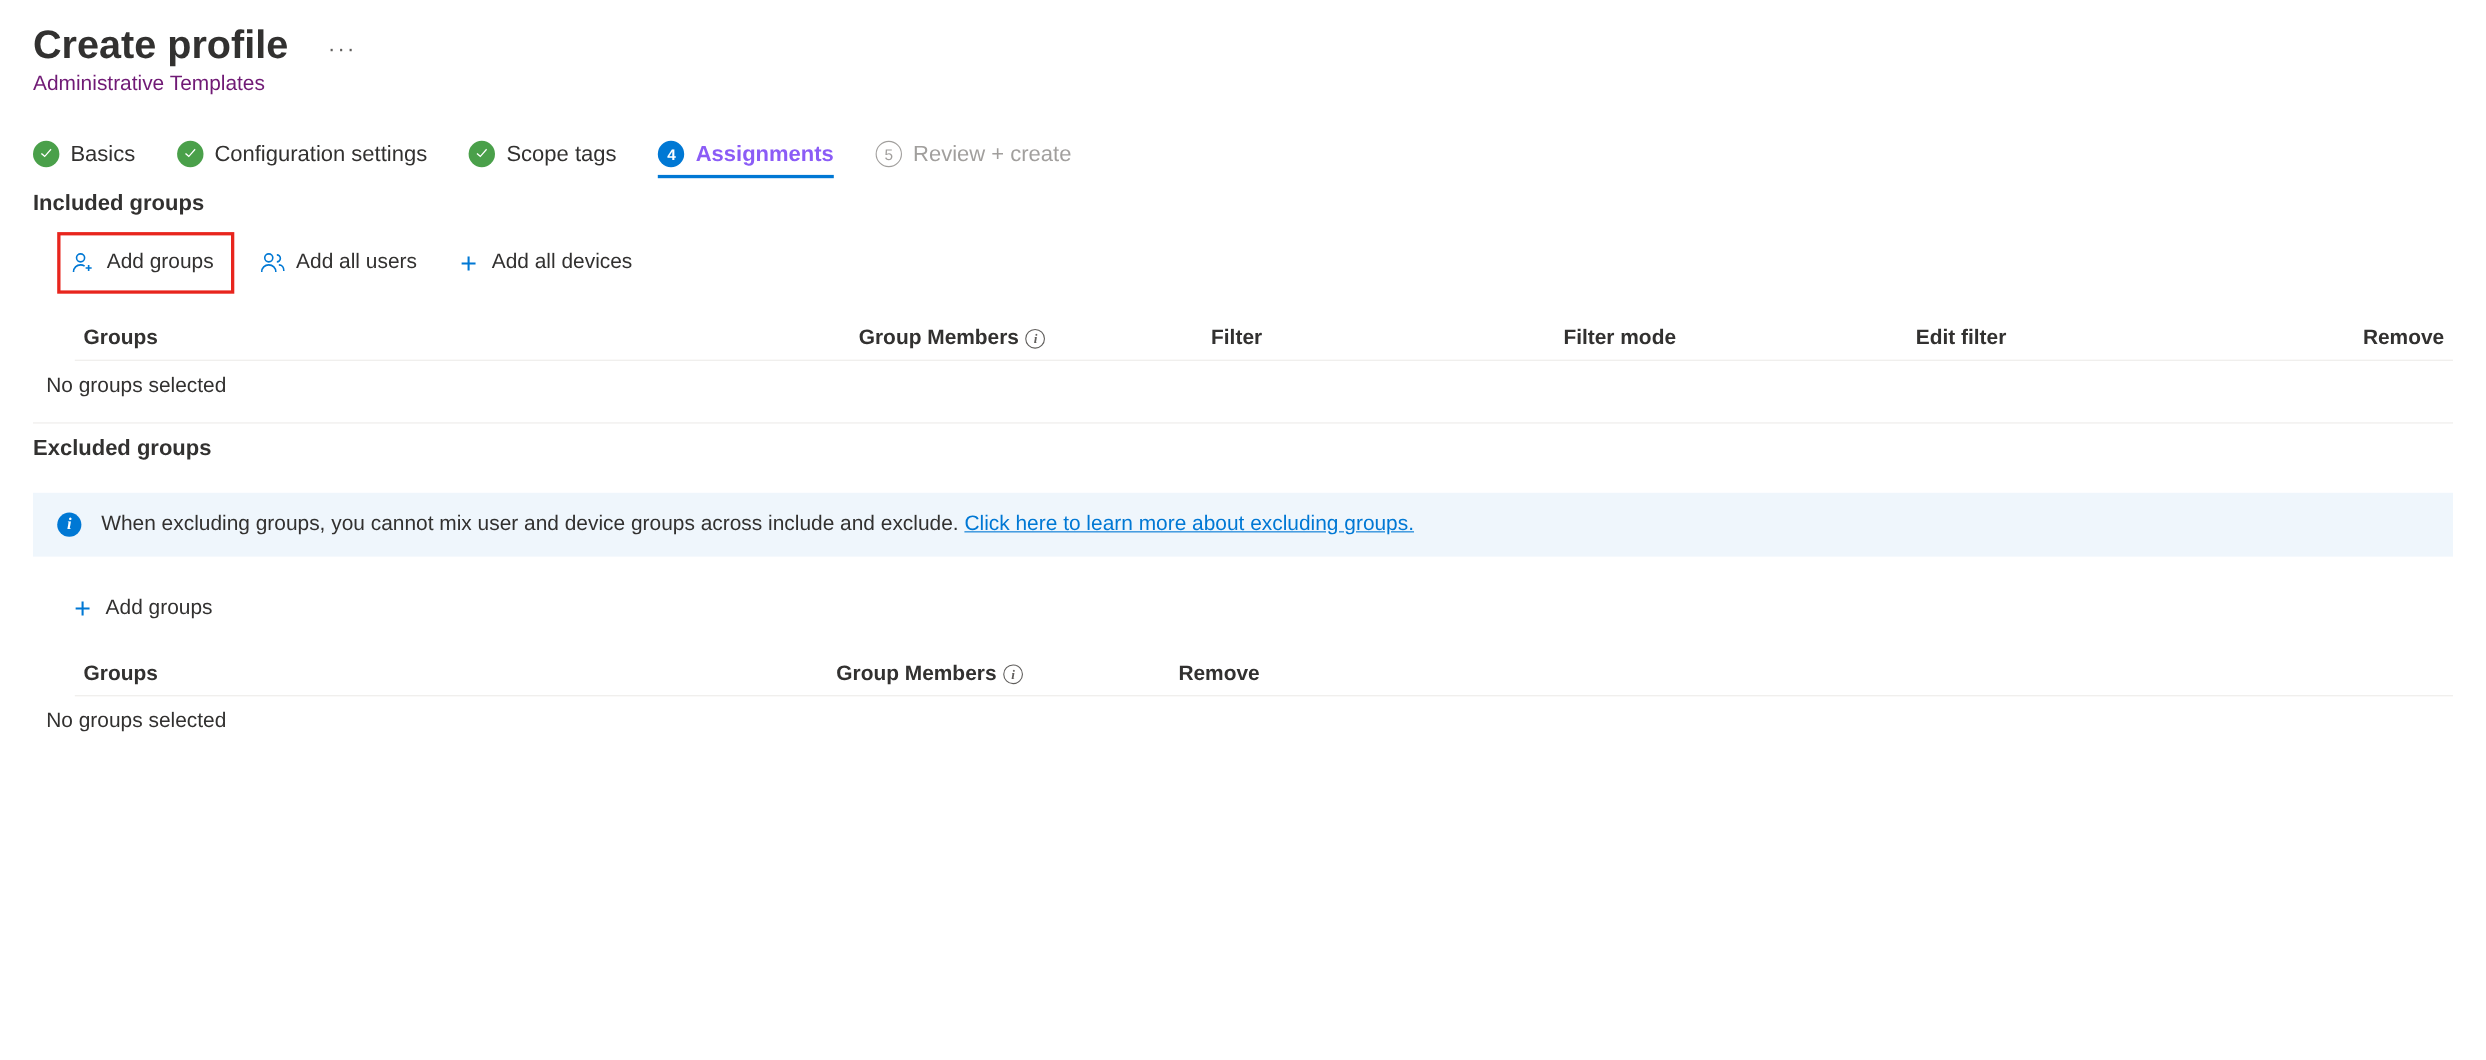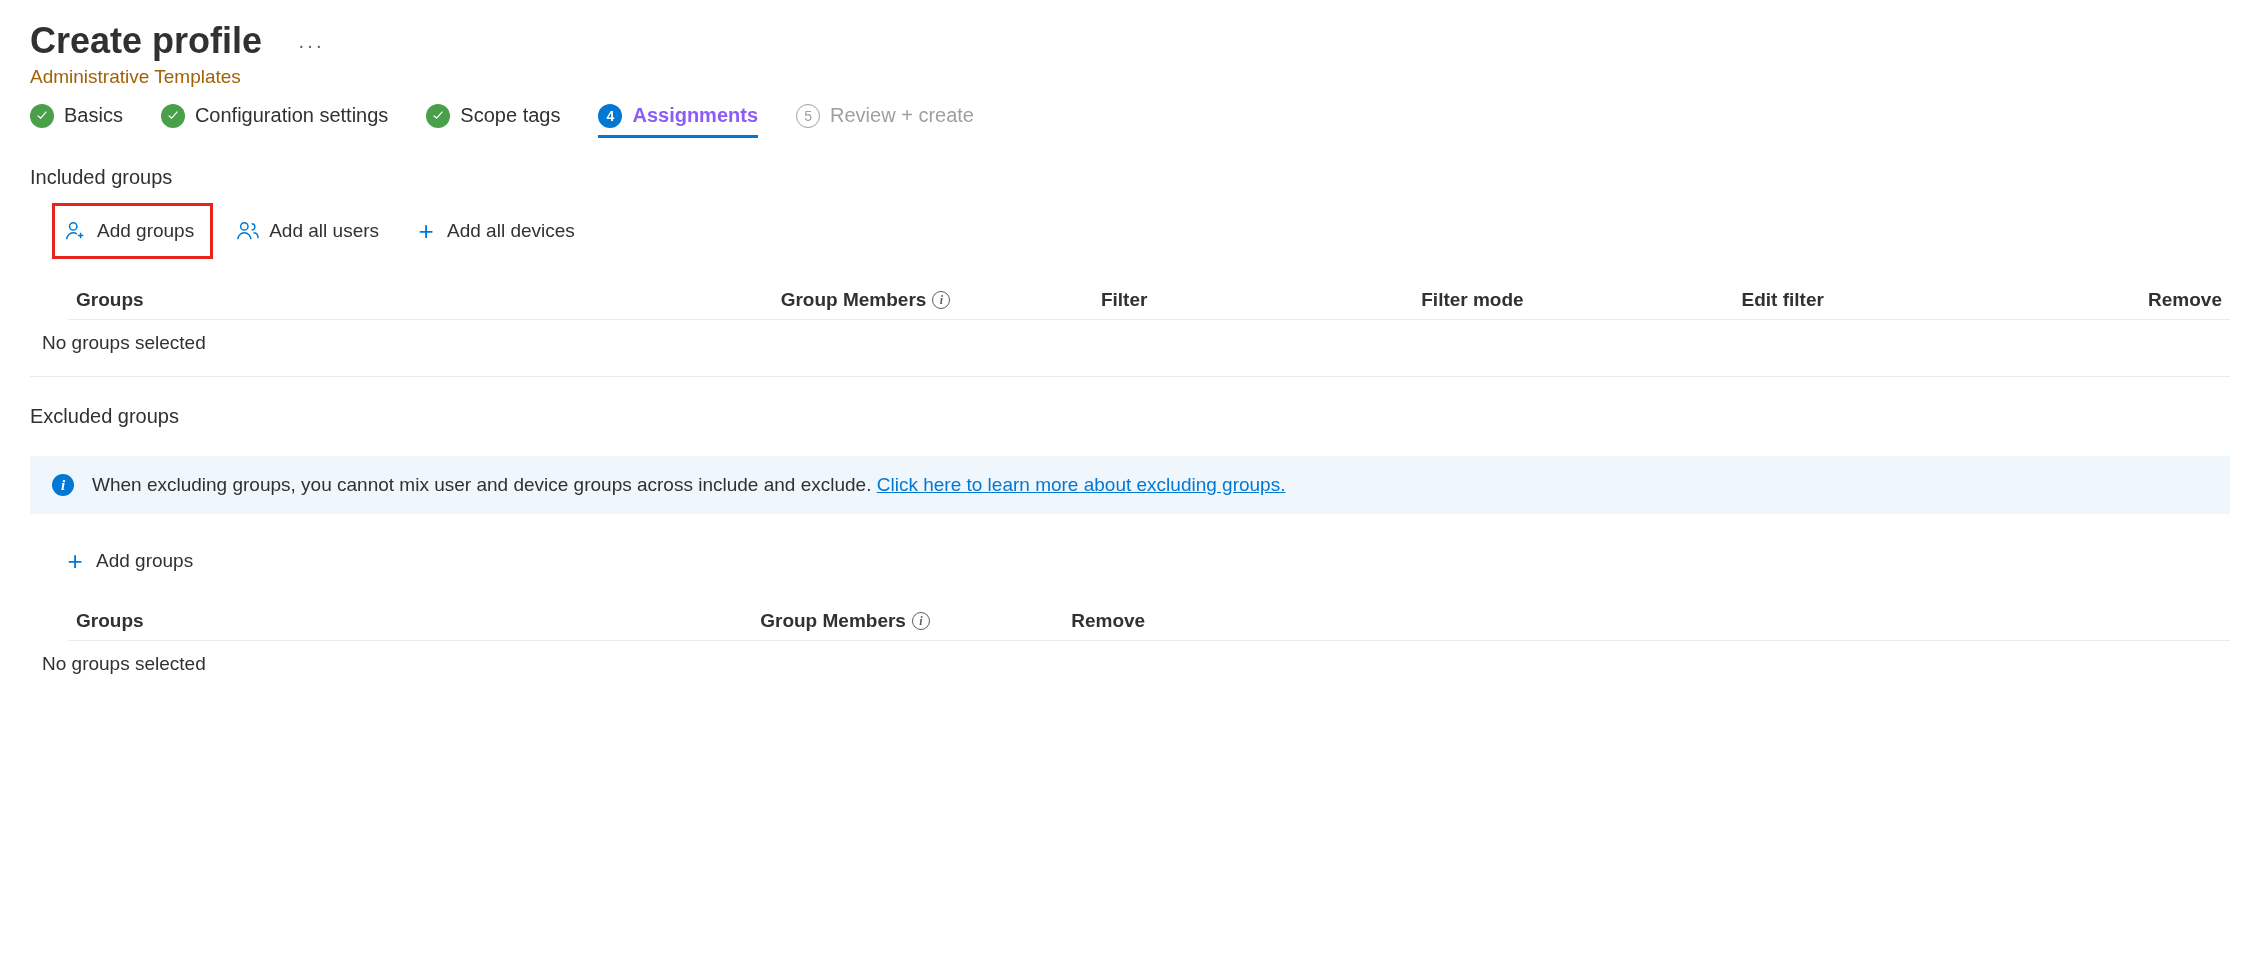--- a/index.html
+++ b/index.html
@@ -23,30 +23,31 @@
       color: #323130;
     }
     .more-icon {
       font-size: 20px;
       color: #605e5c;
       margin-top: 14px;
       letter-spacing: 2px;
     }
     .subtitle {
       font-size: 19px;
-      color: #a16207;
-      margin-bottom: 16px;
+      color: #701a75;
+      margin-bottom: 40px;
     }
     .wizard-steps {
       display: flex;
       gap: 38px;
       margin-bottom: 10px;
     }
     .step {
       display: flex;
+      align-items: center;
       gap: 10px;
       cursor: pointer;
       padding-bottom: 10px;
       position: relative;
     }
     .step-icon {
       width: 24px;
       height: 24px;
       border-radius: 50%;
       display: flex;
@@ -80,22 +81,23 @@
       position: absolute;
       bottom: 0;
       left: 0;
       right: 0;
       height: 3px;
       background: #0078d4;
     }
     .section-heading {
       font-size: 20px;
       color: #323130;
-      margin-top: 28px;
+      margin-top: 12px;
       margin-bottom: 14px;
+      font-weight: bold;
     }
     .action-row {
       display: flex;
       gap: 12px;
       margin-bottom: 22px;
       padding-left: 22px;
     }
     .action-btn {
       display: flex;
       align-items: center;

